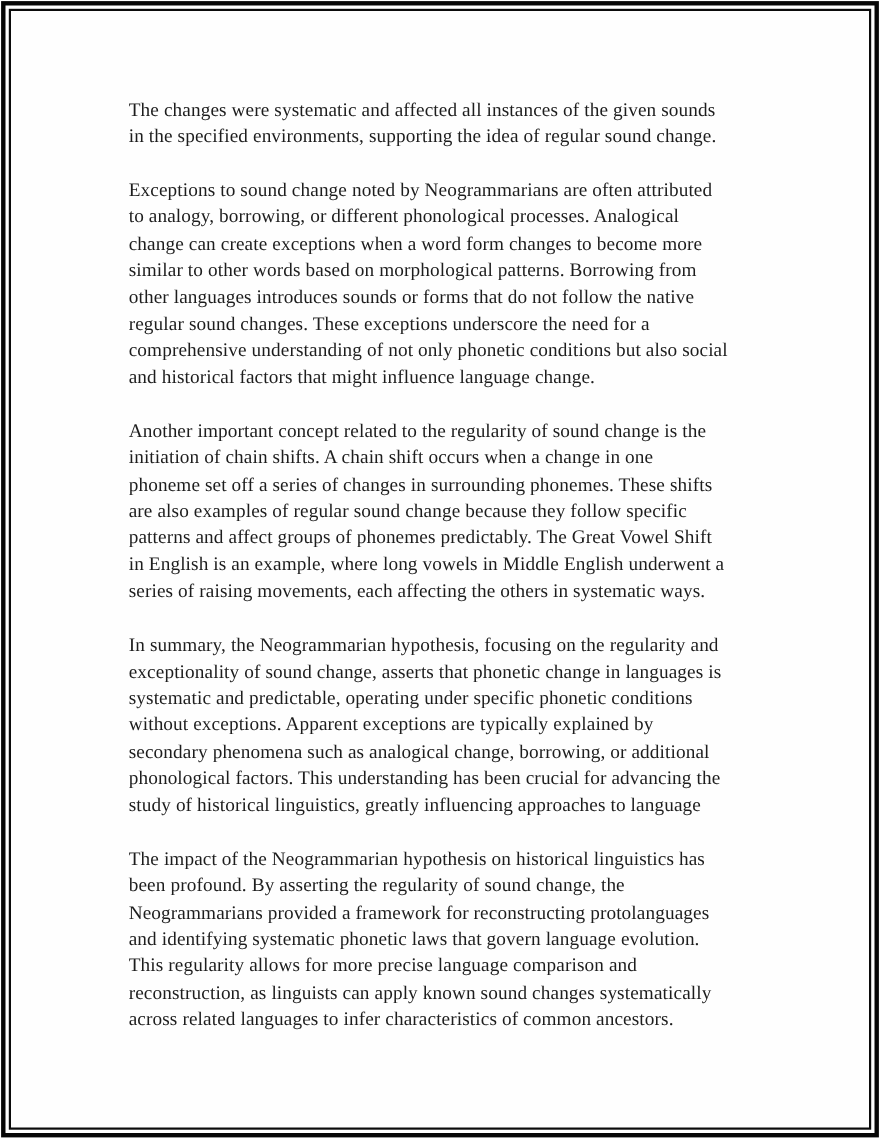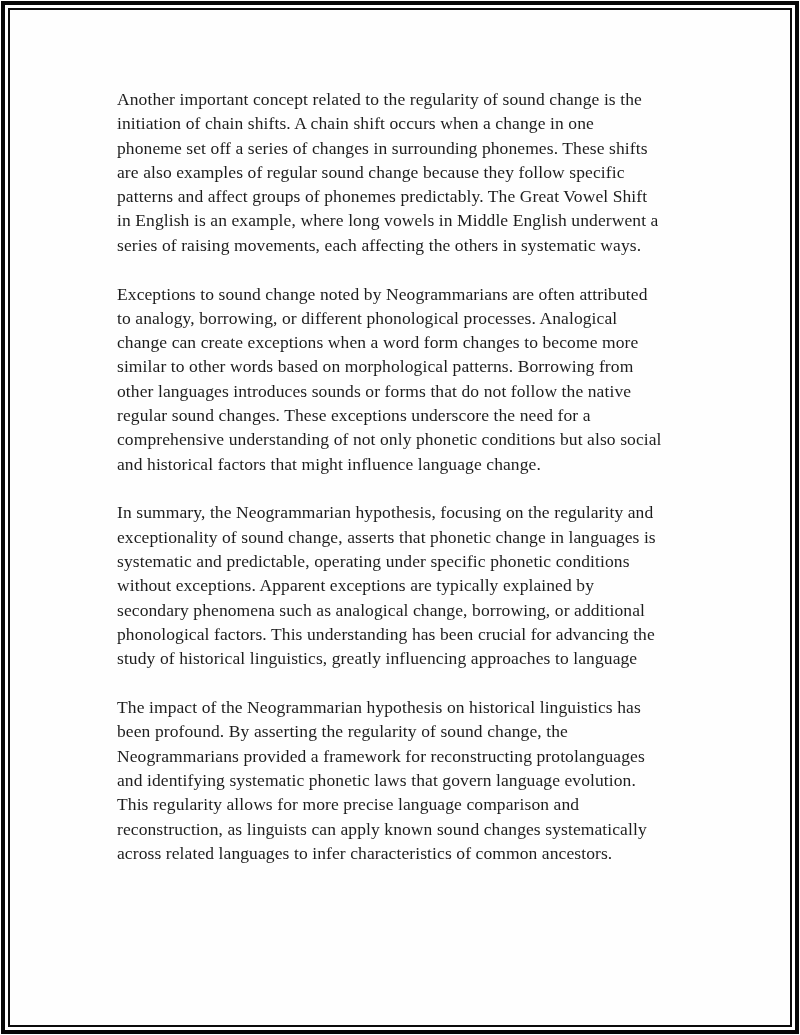--- a/index.html
+++ b/index.html
@@ -46,35 +46,37 @@
     margin-bottom: 0;
   }
 </style>
 </head>
 <body>
 
 <div class="page">
   <div class="border-outer"></div>
   <div class="border-inner"></div>
   <div class="content">
-      <p>Another important concept related to the regularity of sound change is the
-initiation of chain shifts. A chain shift occurs when a change in one
-phoneme set off a series of changes in surrounding phonemes. These shifts
-are also examples of regular sound change because they follow specific
-patterns and affect groups of phonemes predictably. The Great Vowel Shift
-in English is an example, where long vowels in Middle English underwent a
-series of raising movements, each affecting the others in systematic ways.</p>
+      <p>The changes were systematic and affected all instances of the given sounds
+in the specified environments, supporting the idea of regular sound change.</p>
       <p>Exceptions to sound change noted by Neogrammarians are often attributed
 to analogy, borrowing, or different phonological processes. Analogical
 change can create exceptions when a word form changes to become more
 similar to other words based on morphological patterns. Borrowing from
 other languages introduces sounds or forms that do not follow the native
 regular sound changes. These exceptions underscore the need for a
 comprehensive understanding of not only phonetic conditions but also social
 and historical factors that might influence language change.</p>
+      <p>Another important concept related to the regularity of sound change is the
+initiation of chain shifts. A chain shift occurs when a change in one
+phoneme set off a series of changes in surrounding phonemes. These shifts
+are also examples of regular sound change because they follow specific
+patterns and affect groups of phonemes predictably. The Great Vowel Shift
+in English is an example, where long vowels in Middle English underwent a
+series of raising movements, each affecting the others in systematic ways.</p>
       <p>In summary, the Neogrammarian hypothesis, focusing on the regularity and
 exceptionality of sound change, asserts that phonetic change in languages is
 systematic and predictable, operating under specific phonetic conditions
 without exceptions. Apparent exceptions are typically explained by
 secondary phenomena such as analogical change, borrowing, or additional
 phonological factors. This understanding has been crucial for advancing the
 study of historical linguistics, greatly influencing approaches to language</p>
       <p>The impact of the Neogrammarian hypothesis on historical linguistics has
 been profound. By asserting the regularity of sound change, the
 Neogrammarians provided a framework for reconstructing protolanguages

